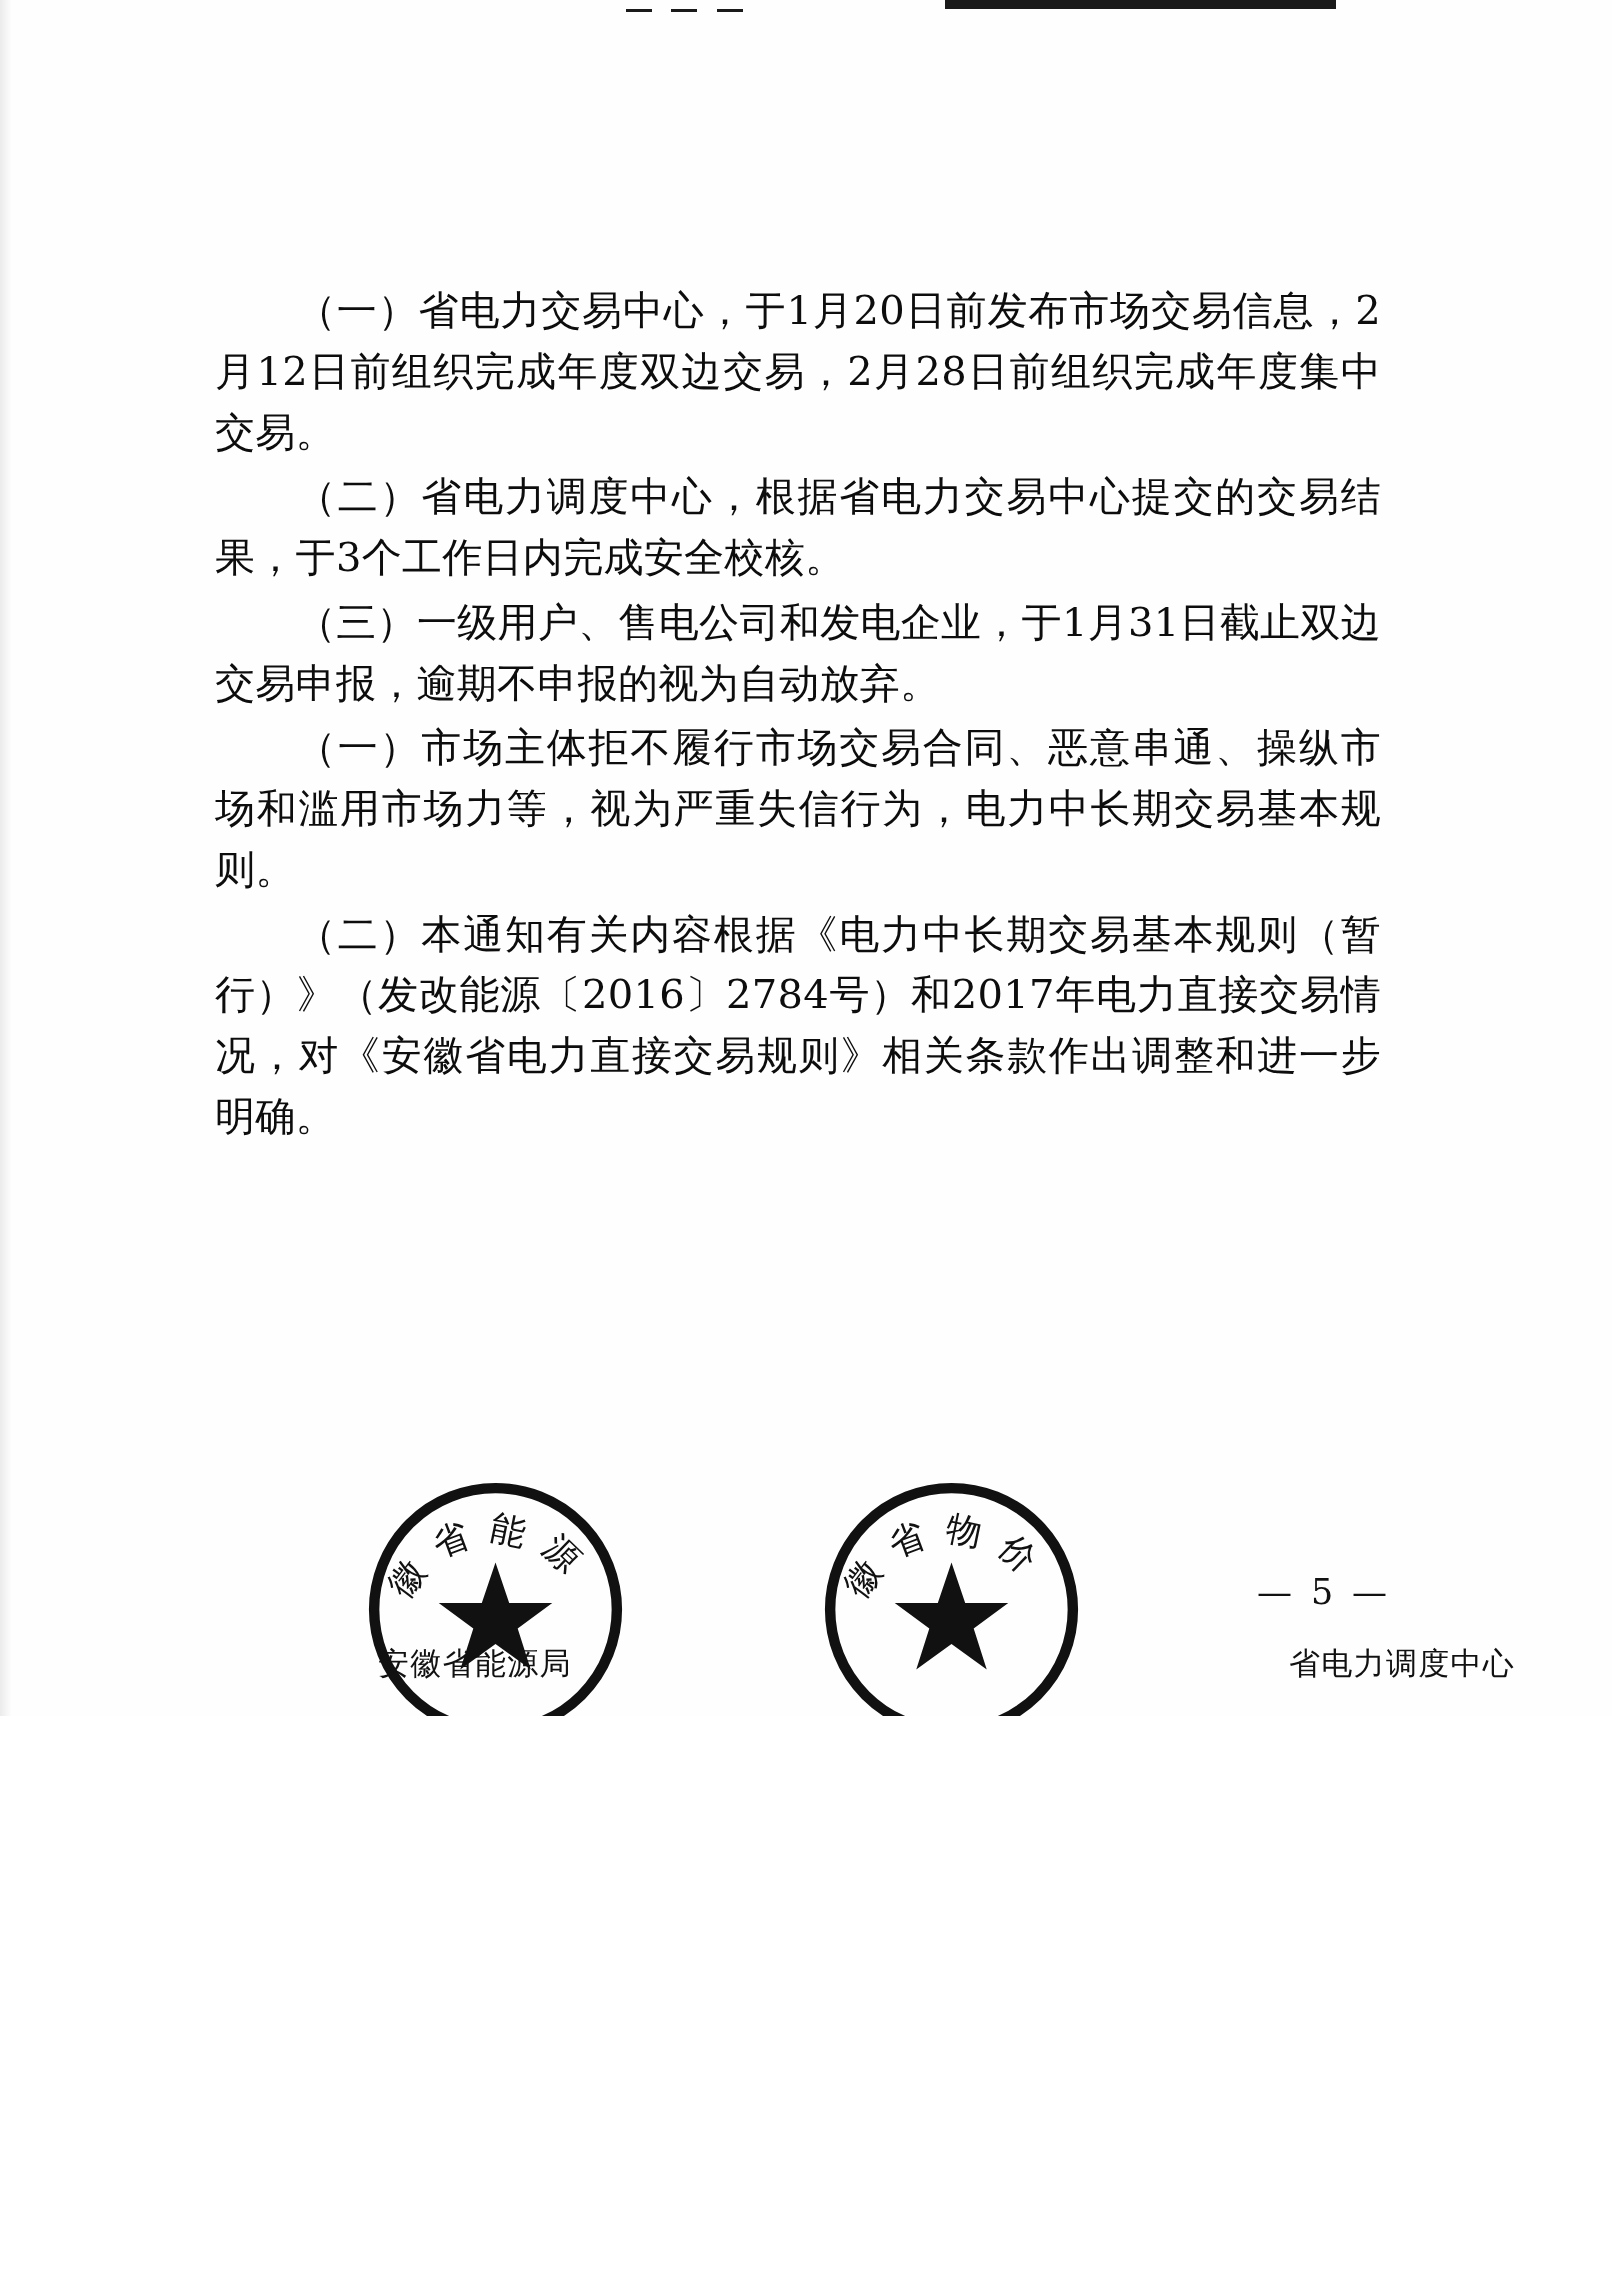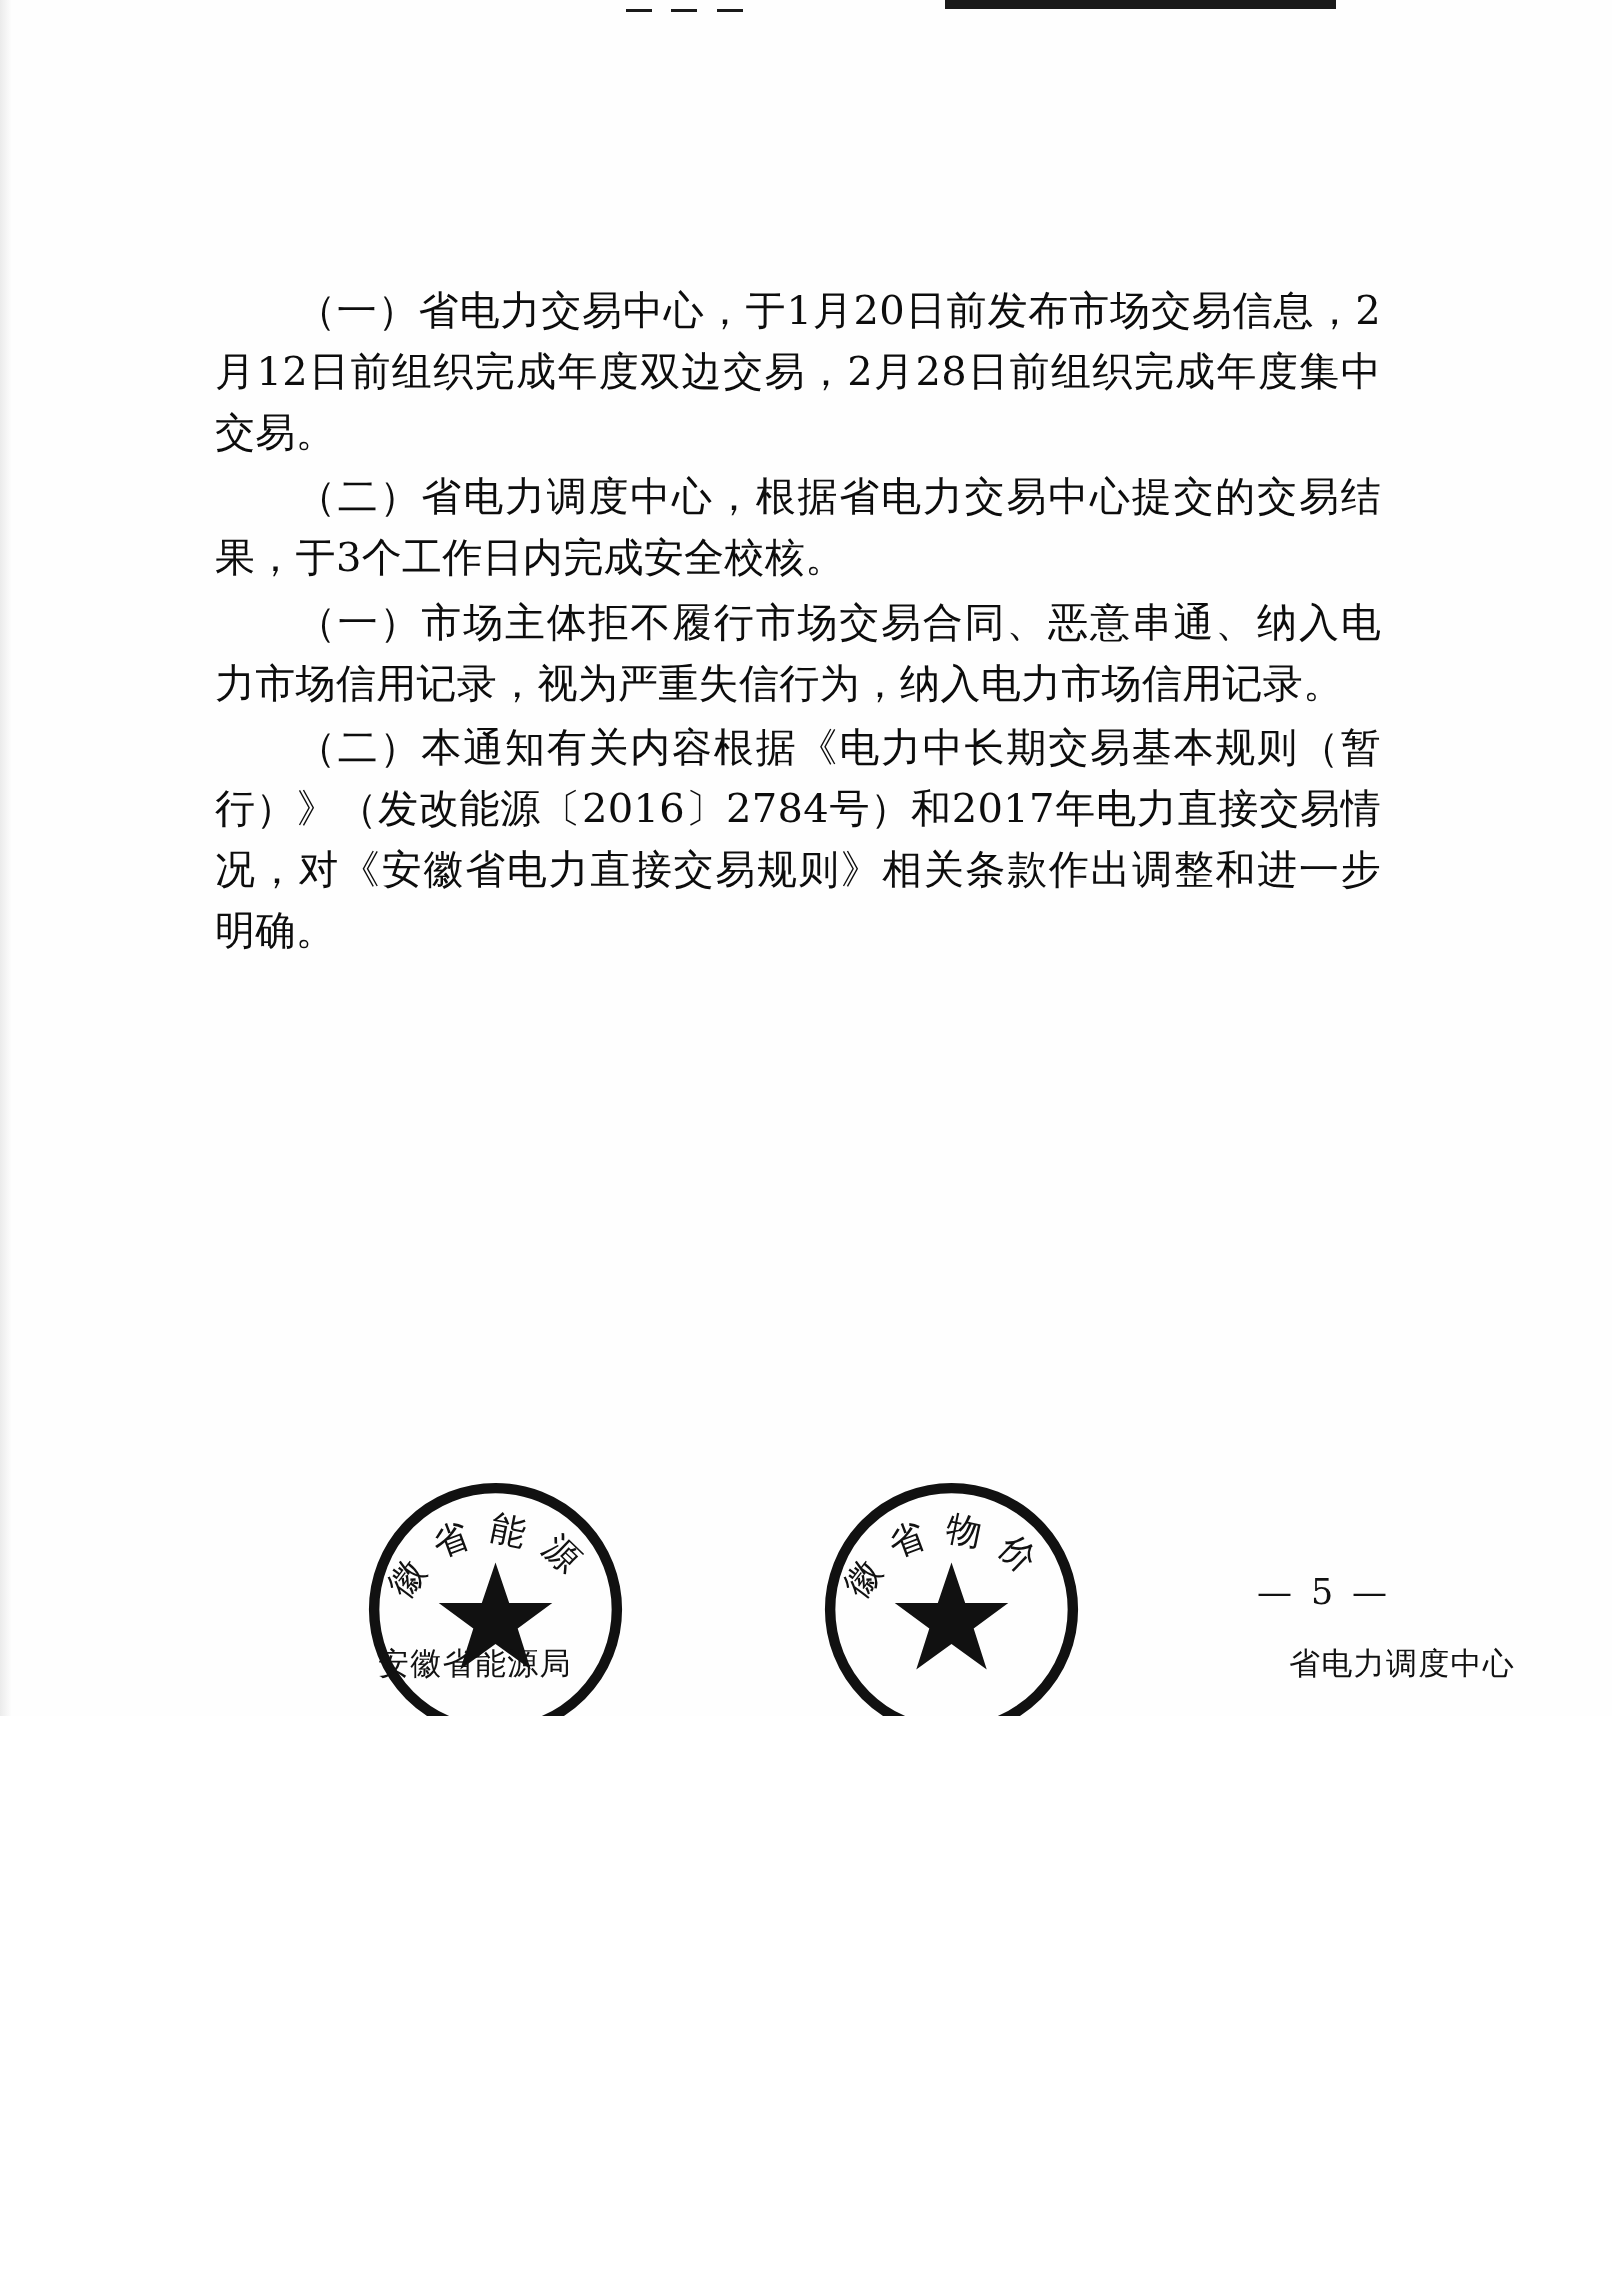--- a/index.html
+++ b/index.html
@@ -117,21 +117,22 @@
   <div class="crop-marks">
     <div class="m" style="left:626px; top:9px; width:26px; height:3.3px;"></div>
     <div class="m" style="left:671px; top:9px; width:26px; height:3.3px;"></div>
     <div class="m" style="left:717px; top:9px; width:26px; height:3.3px;"></div>
     <div class="m" style="left:945px; top:0px; width:391px; height:9px;"></div>
   </div>
 
   <div class="content">
     <p class="para">（一）省电力交易中心，于1月20日前发布市场交易信息，2月12日前组织完成年度双边交易，2月28日前组织完成年度集中交易。</p>
     <p class="para">（二）省电力调度中心，根据省电力交易中心提交的交易结果，于3个工作日内完成安全校核。</p>
-    <p class="para">（一）市场主体拒不履行市场交易合同、恶意串通、纳入电力市场信用记录，视为严重失信行为，纳入电力市场信用记录。</p>
+    <p class="para">（三）一级用户、售电公司和发电企业，于1月31日截止双边交易申报，逾期不申报的视为自动放弃。</p>
+    <p class="para">（一）市场主体拒不履行市场交易合同、恶意串通、操纵市场和滥用市场力等，视为严重失信行为，电力中长期交易基本规则。</p>
     <p class="para">（二）本通知有关内容根据《电力中长期交易基本规则（暂行）》（发改能源〔2016〕2784号）和2017年电力直接交易情况，对《安徽省电力直接交易规则》相关条款作出调整和进一步明确。</p>
   </div>
 
   <div class="stamps">
 
     <div class="stamp one">
       <svg width="261" height="261" viewBox="0 0 400 400" xmlns="http://www.w3.org/2000/svg">
         <circle cx="200" cy="200" r="186" fill="none" stroke="#111111" stroke-width="16"></circle>
         <path id="arc1" d="M 60 215 A 142 142 0 0 1 340 215" fill="none" stroke="none"></path>
         <text font-family="DejaVu Serif, Liberation Serif, serif" font-size="54" fill="#111111" letter-spacing="26">

